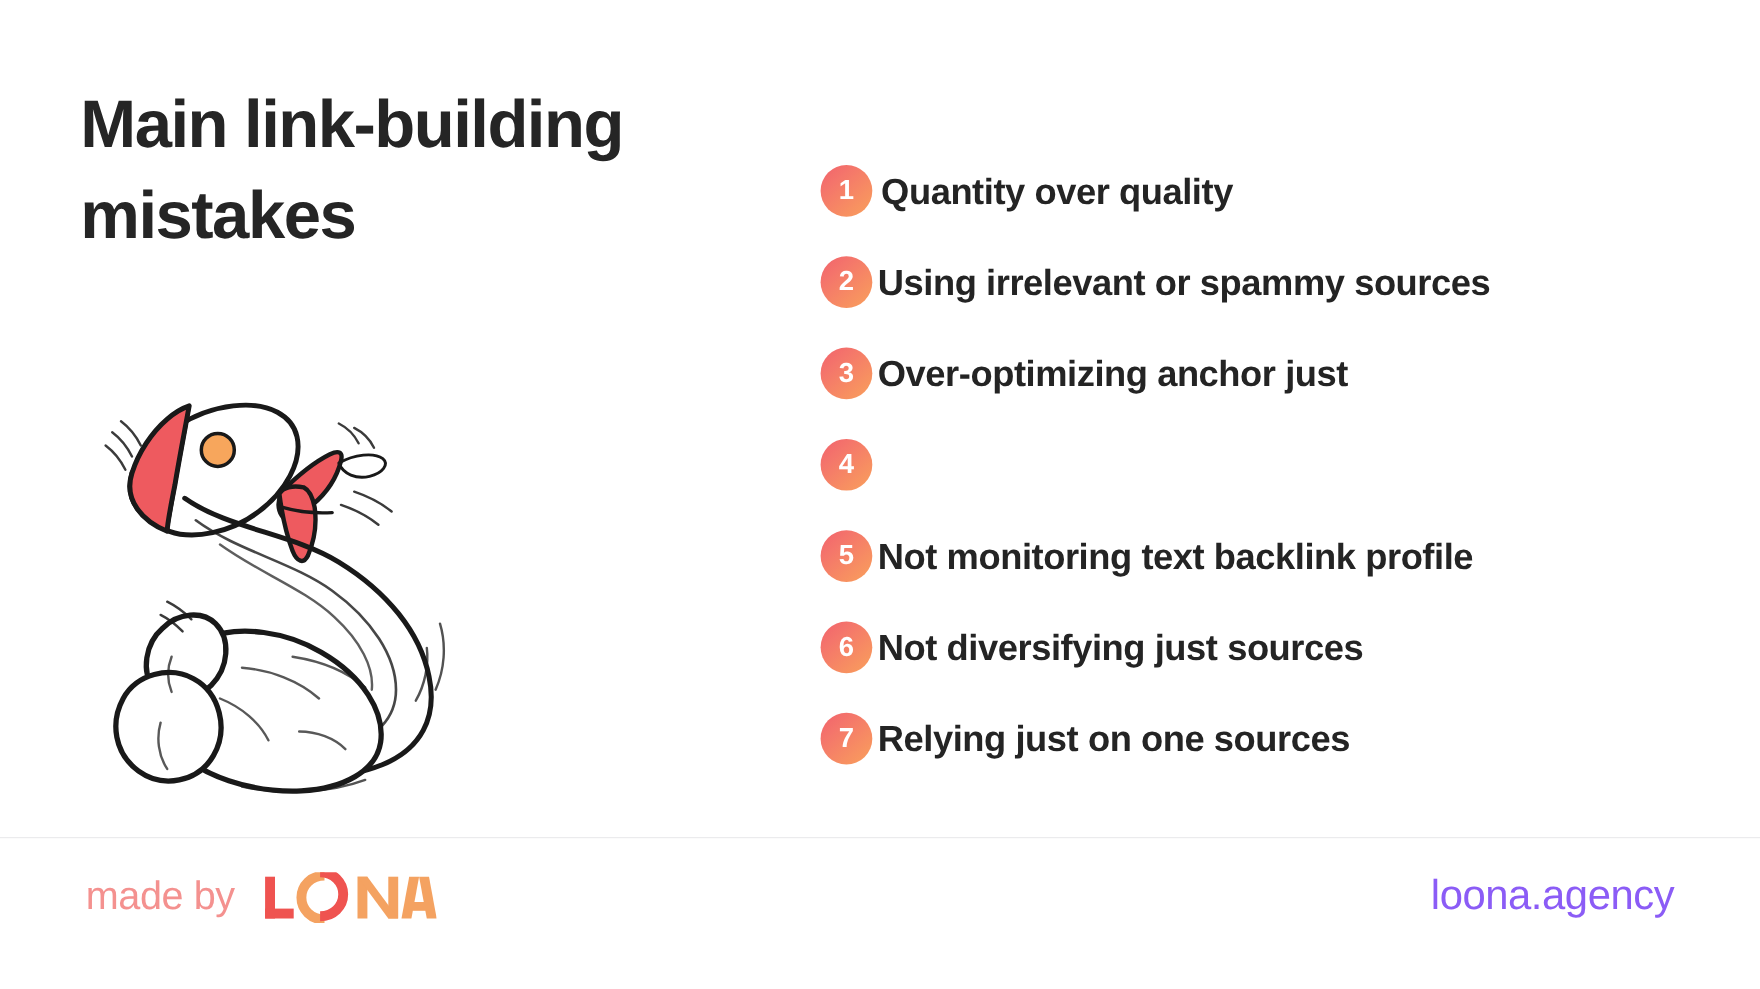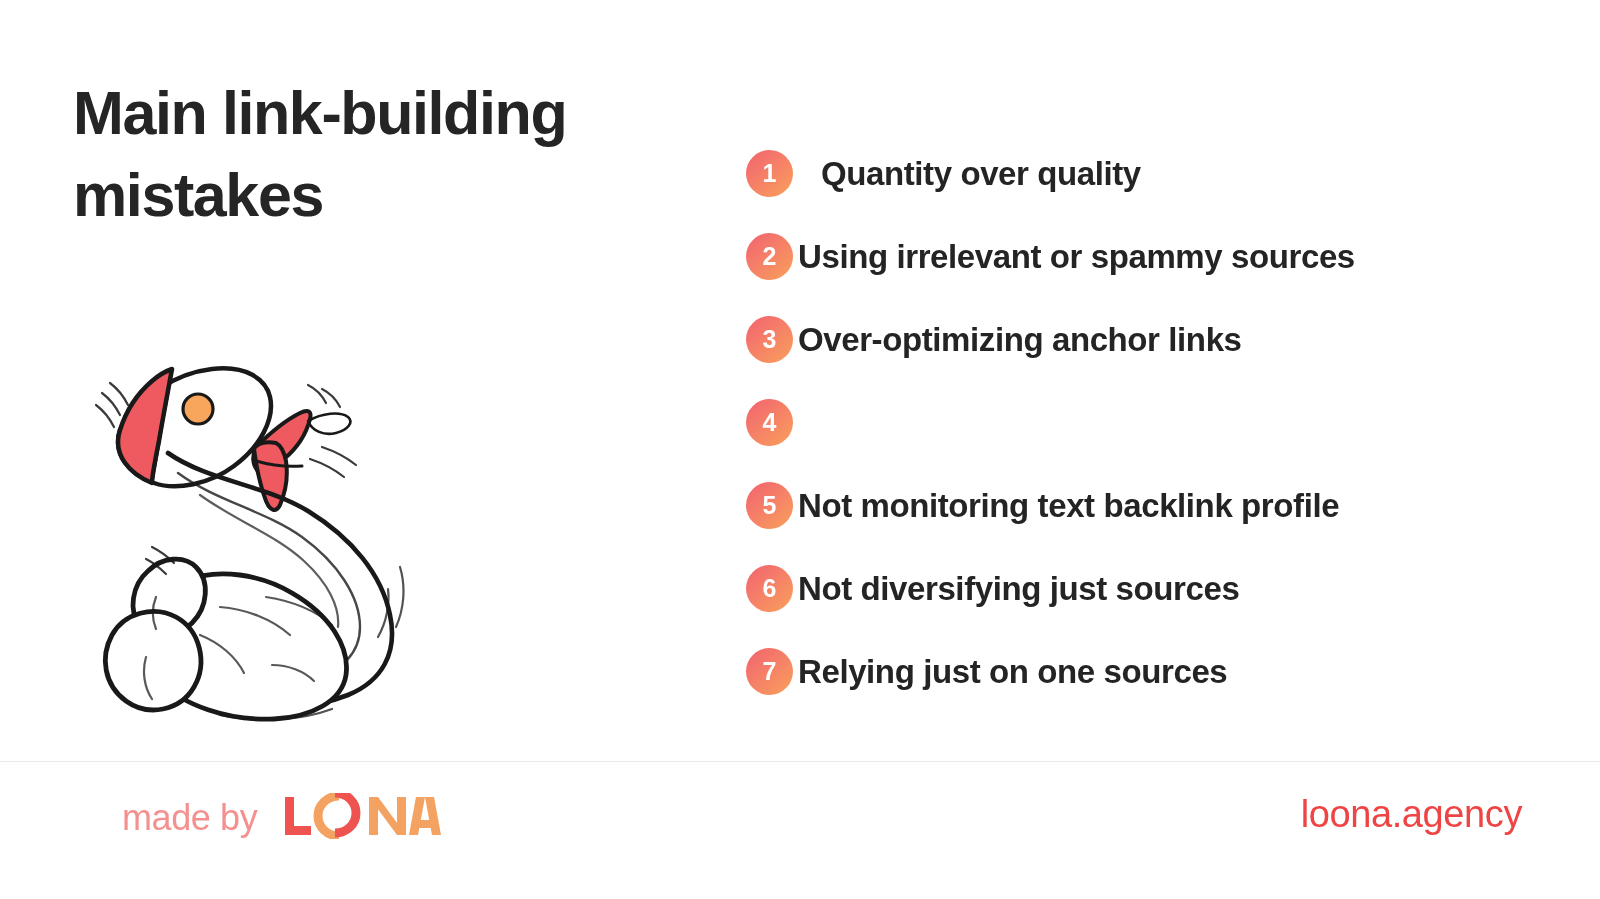--- a/index.html
+++ b/index.html
@@ -76,60 +76,59 @@
 
   .item-text {
     margin-left: 5px;
     font-size: 33px;
     font-weight: 700;
     color: #242424;
     letter-spacing: -0.4px;
     white-space: nowrap;
   }
 
-  .list-item.first .item-text { margin-left: 28px; }
+  .list-item.first .item-text { margin-left: 8px; }
 
   
   .divider {
     position: absolute;
     left: 0;
     top: 761px;
     width: 1600px;
     height: 1px;
     background: #e9e9ec;
   }
 
   .footer-left {
     position: absolute;
     left: 78px;
     top: 793px;
     display: flex;
-    align-items: center;
-    margin-left: 44px;
+    align-items: flex-start;
   }
 
   .made-by {
     font-size: 36px;
     font-weight: 400;
     color: #f4918f;
     letter-spacing: -0.4px;
   }
 
   .logo {
     margin-left: 26px;
     display: block;
   }
 
   .footer-right {
     position: absolute;
     right: 78px;
     top: 793px;
     font-size: 38px;
     font-weight: 400;
-    color: #ef4444;
+    color: #8b5cf6;
     letter-spacing: -0.4px;
   }
 </style>
 </head>
 <body>
 
 <div class="canvas">
 
   <h1 class="title">Main link-building mistakes</h1>
 
@@ -223,21 +222,21 @@
       <span class="item-text">Quantity over quality</span>
     </div>
 
     <div class="list-item">
       <span class="badge">2</span>
       <span class="item-text">Using irrelevant or spammy sources</span>
     </div>
 
     <div class="list-item">
       <span class="badge">3</span>
-      <span class="item-text">Over-optimizing anchor links</span>
+      <span class="item-text">Over-optimizing anchor just</span>
     </div>
 
     <div class="list-item">
       <span class="badge">4</span>
     </div>
 
     <div class="list-item">
       <span class="badge">5</span>
       <span class="item-text">Not monitoring text backlink profile</span>
     </div>

